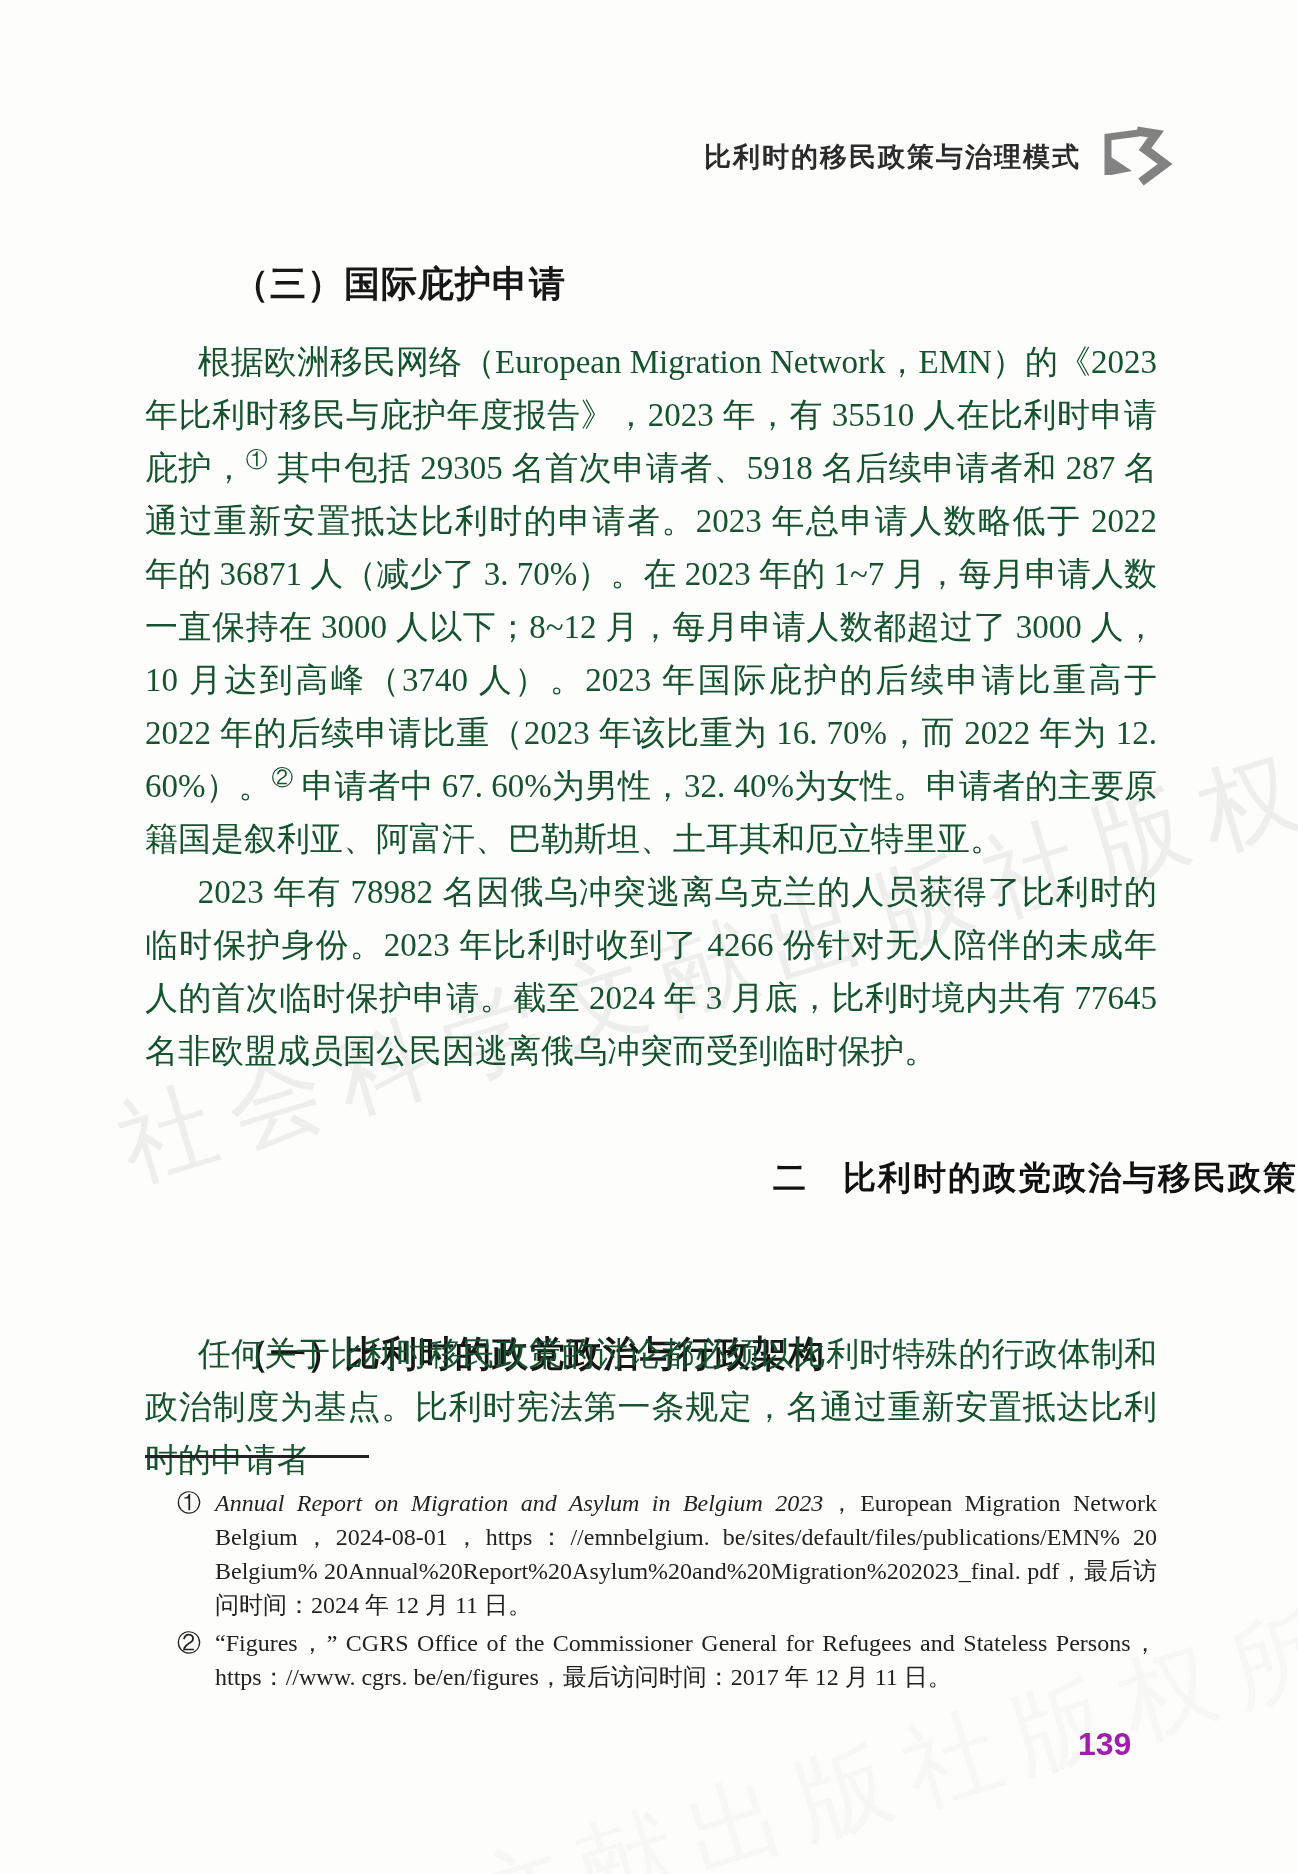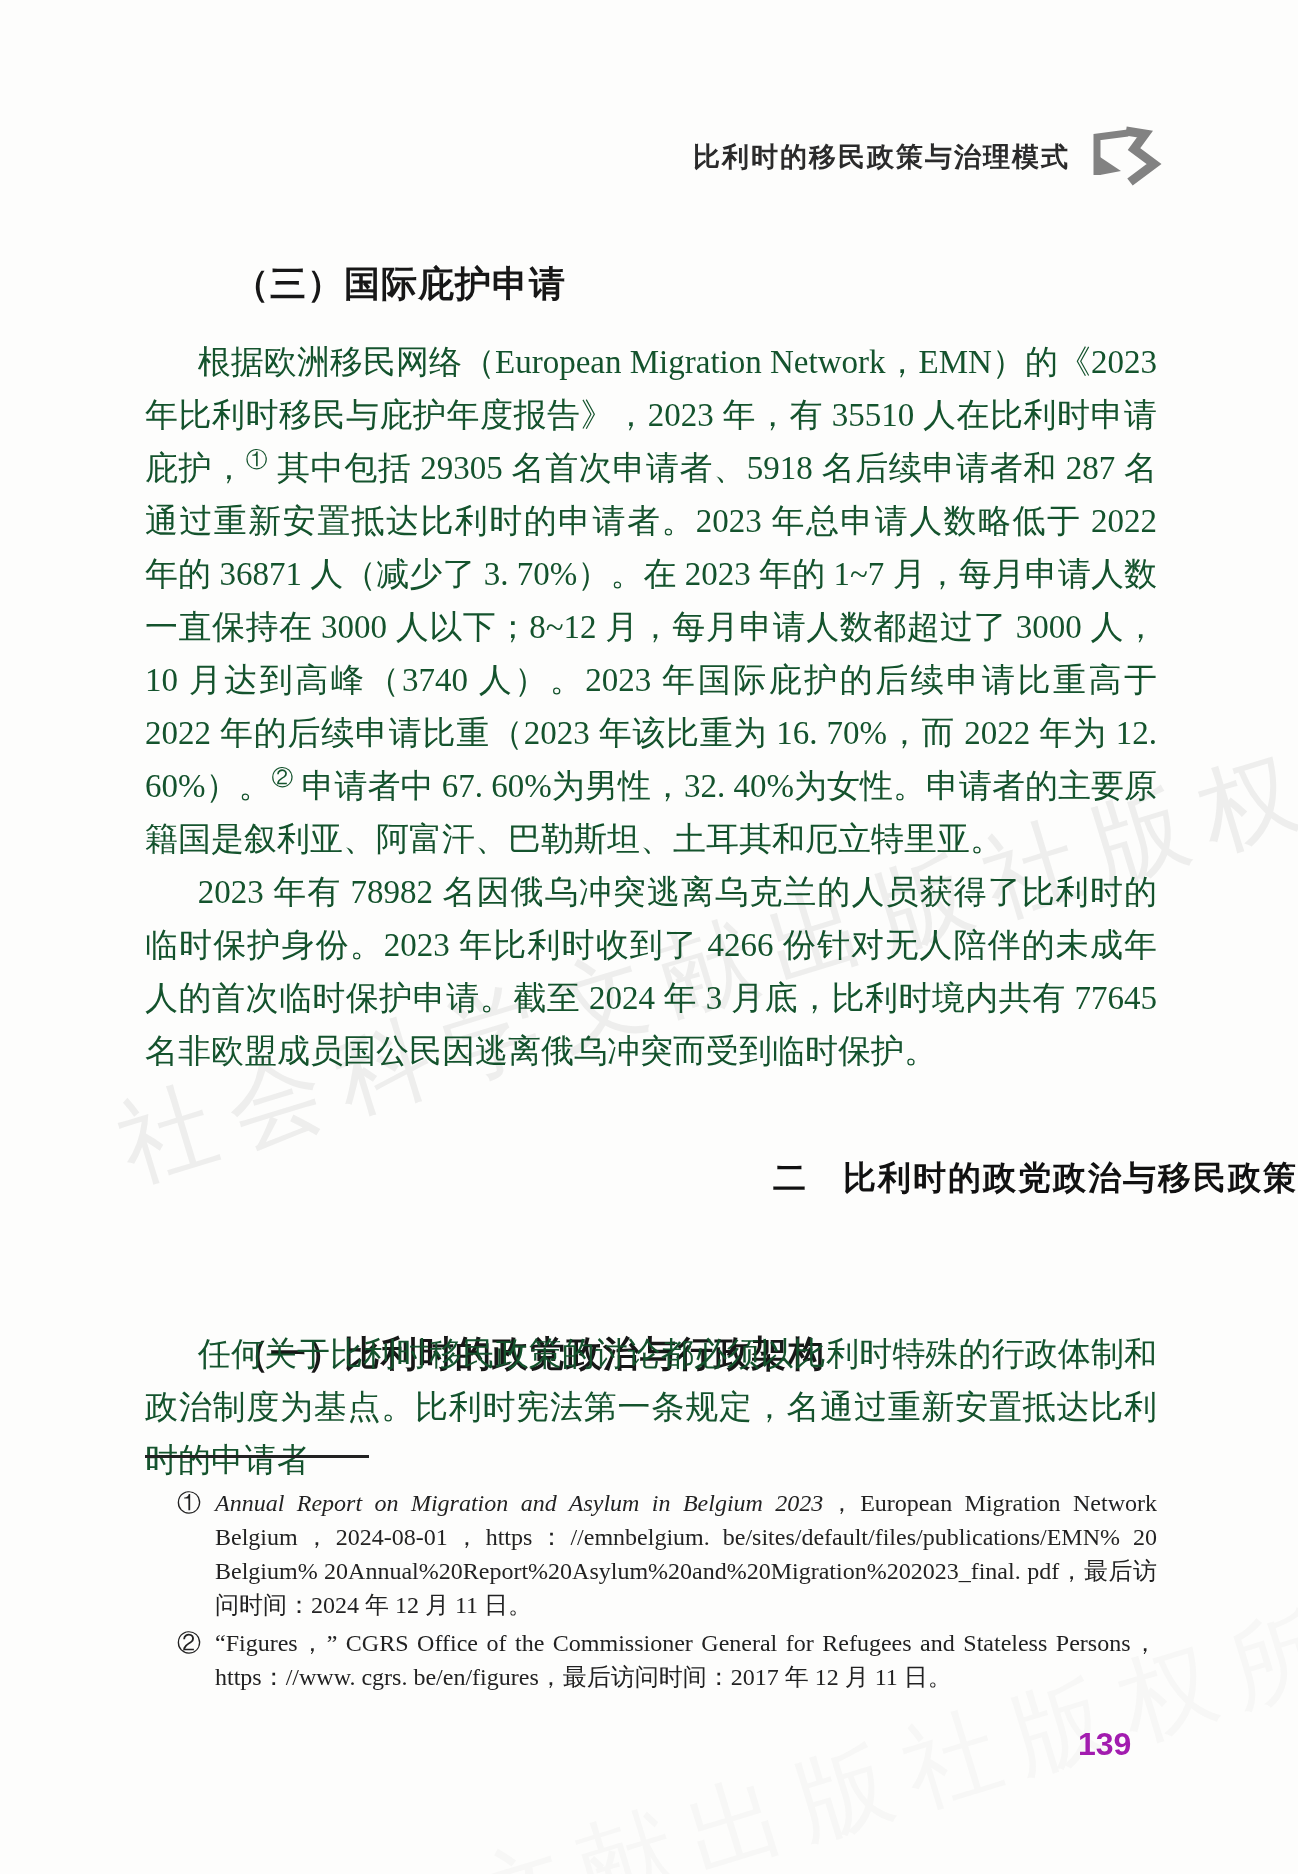--- a/index.html
+++ b/index.html
@@ -12,21 +12,21 @@
     background: #fdfdfc;
     overflow: hidden;
     color: #1c1c1c;
     font-family: "Liberation Serif", "DejaVu Serif", serif;
   }
 
   
   .running-header {
     position: absolute;
     top: 122px;
-    right: 128px;
+    right: 117px;
     display: flex;
     align-items: center;
     gap: 18px;
   }
   .running-title {
     font-family: "Liberation Sans", "DejaVu Sans", sans-serif;
     font-weight: bold;
     font-size: 27px;
     letter-spacing: 2px;
     color: #2b2b2b;

